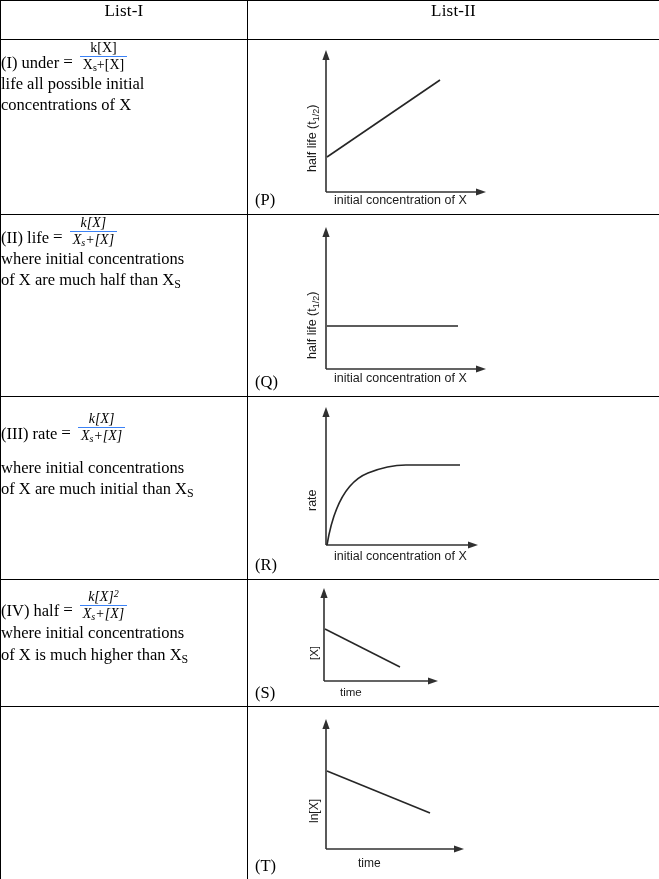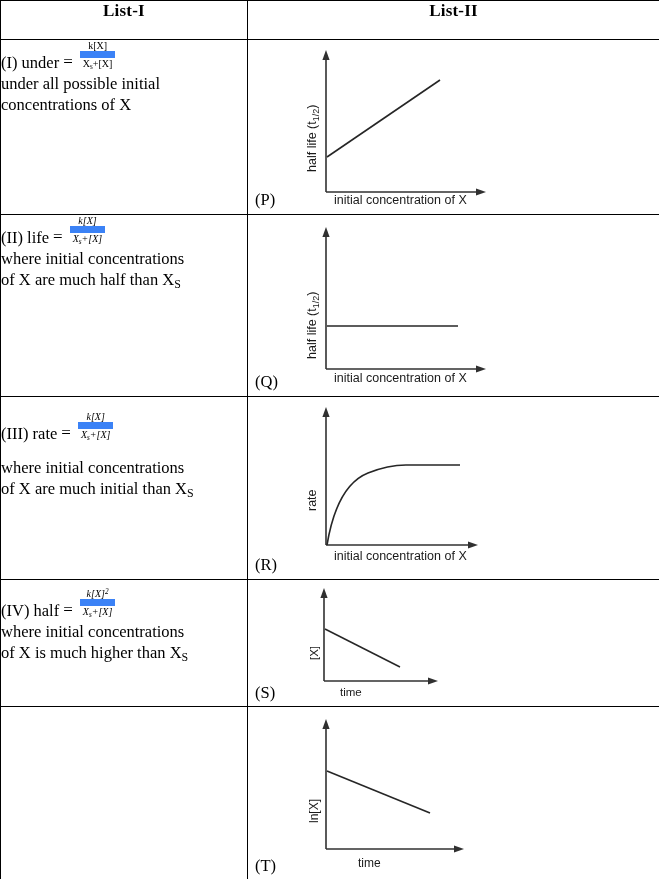--- a/index.html
+++ b/index.html
@@ -3,31 +3,31 @@
 <meta charset="utf-8">
 <style>
   html,body{margin:0;padding:0;background:#fff;}
   body{width:659px;height:879px;font-family:"Liberation Serif",serif;color:#000;overflow:hidden;}
   .sheet{width:659px;height:879px;box-sizing:border-box;position:relative;}
   table.matchlist{border-collapse:collapse;width:659px;height:879px;table-layout:fixed;}
   table.matchlist td,table.matchlist th{border:1px solid #000;padding:0;vertical-align:top;}
   col.c1{width:247px;}
   col.c2{width:412px;}
 
-  th.hdr{height:38px;text-align:center;vertical-align:middle;font-weight:bold;
+  th.hdr{height:38px;text-align:center;vertical-align:middle;font-weight:normal;
          font-family:"Liberation Serif",serif;font-size:17px;letter-spacing:.2px;}
 
   td.left{padding:6px 6px 4px 7px;font-size:16.5px;line-height:1.22;}
   .rateline{display:flex;align-items:flex-start;gap:4px;white-space:nowrap;}
   .ratelabel{padding-top:13px;}
   .eq{padding-top:12px;font-size:17px;}
   .frac{display:inline-block;text-align:center;vertical-align:top;line-height:1.12;
-        font-size:10px;margin-left:3px;}
+        font-size:14px;margin-left:3px;}
   .frac .num{display:block;padding:0 3px 0px 3px;}
-  .frac .den{display:block;border-top:7px solid #3b82f6;padding:0px 3px 0 3px;}
+  .frac .den{display:block;border-top:1px solid #3b82f6;padding:0px 3px 0 3px;}
   .ital-frac .num,.ital-frac .den{font-style:italic;}
   .sub{font-size:.72em;vertical-align:-0.22em;}
   .sup{font-size:.72em;vertical-align:0.42em;}
   .body-text{display:block;margin-top:1px;}
   .gap-lines{display:block;height:13px;}
 
   td.right{position:relative;padding:0;}
   .plotwrap{position:relative;width:100%;height:100%;}
   .tag{position:absolute;font-size:16.5px;font-family:"Liberation Serif",serif;}
   .plot{position:absolute;}
@@ -54,21 +54,21 @@
   <tr style="height:175px;">
     <td class="left">
       <span class="rateline">
         <span class="ratelabel">(I) under</span>
         <span class="eq">=</span>
         <span class="frac">
           <span class="num">k[X]</span>
           <span class="den"><span>X</span><span class="sub">s</span><span>+[X]</span></span>
         </span>
       </span>
-      <span class="body-text">under all possible initial</span>
+      <span class="body-text">life all possible initial</span>
       <span class="body-text">concentrations of X</span>
     </td>
     <td class="right">
       <div class="plotwrap">
         <span class="tag" style="left:7px;bottom:4px;">(P)</span>
         <div class="plot" style="left:30px;top:4px;">
           <svg width="230" height="160" viewBox="0 0 230 160">
 
             <line x1="48" y1="148" x2="48" y2="14" stroke="#303030" stroke-width="1.6"></line>
             <polygon points="48,6 44.4,16 51.6,16" fill="#303030"></polygon>

